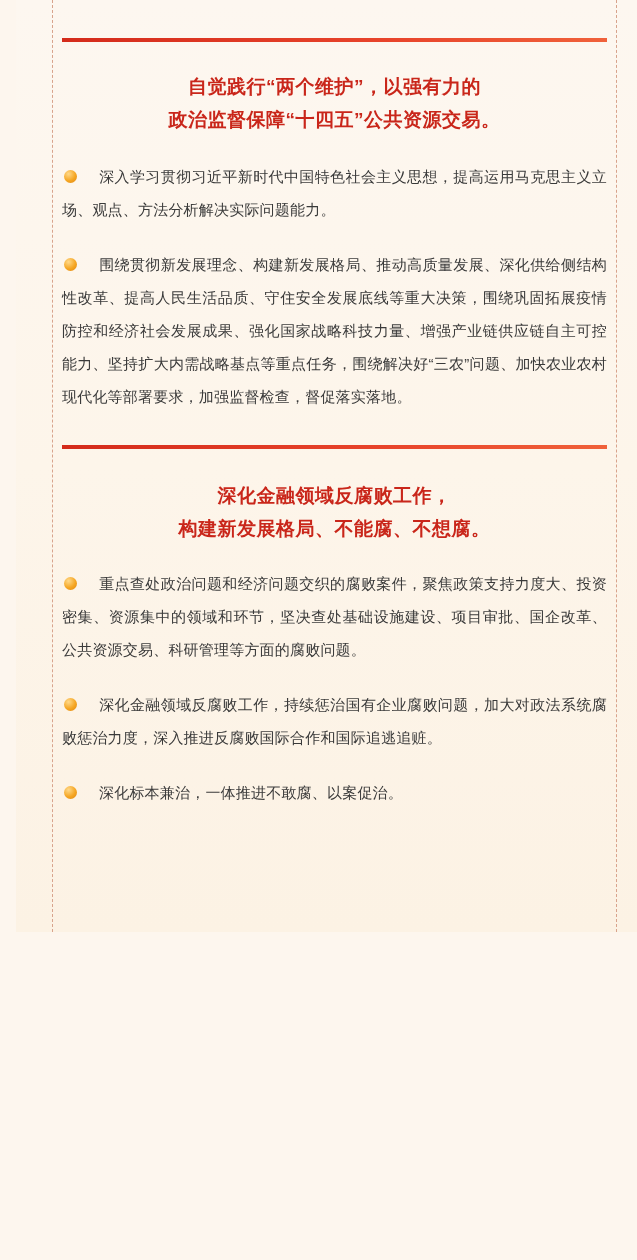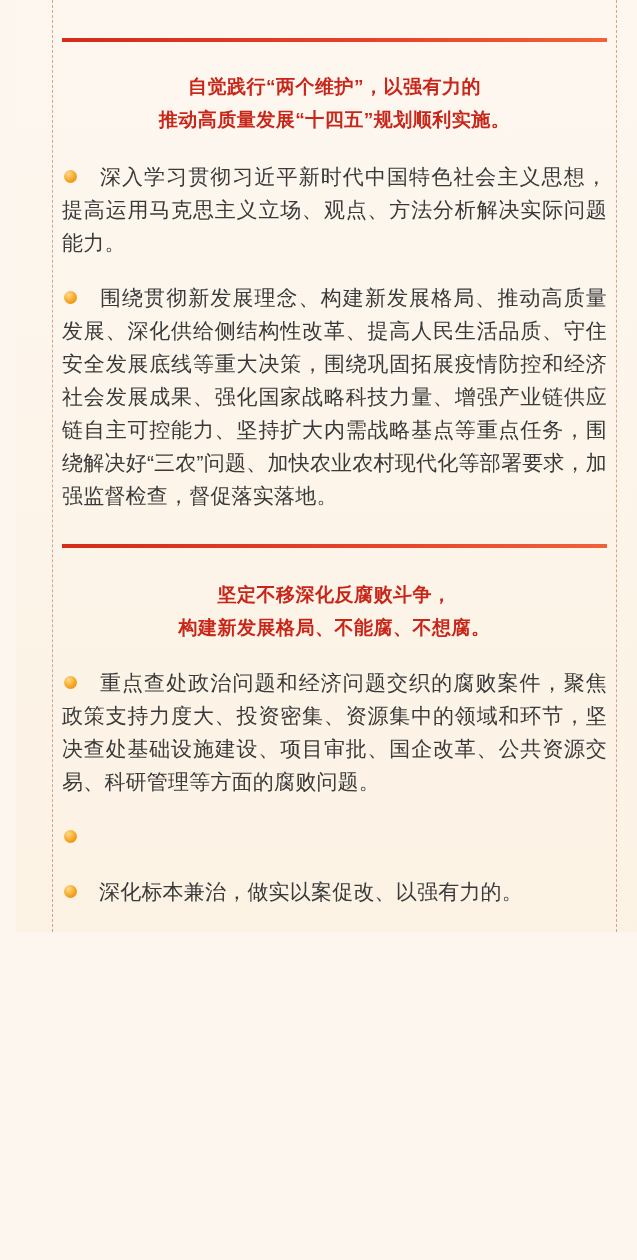--- a/index.html
+++ b/index.html
@@ -59,21 +59,21 @@
     text-align: center;
     letter-spacing: 0.5px;
     margin-top: 28px;
     margin-bottom: 8px;
   }
   .heading .line { display: block; }
 
   .para {
     position: relative;
     color: #3a3a3a;
-    font-size: 21px;
+    font-size: 15px;
     line-height: 33px;
     letter-spacing: 0.2px;
     margin: 22px 0 0 0;
     padding-left: 0;
     text-align: justify;
     text-justify: inter-ideograph;
   }
   .para .bullet {
     display: inline-block;
     width: 13px;
@@ -97,47 +97,47 @@
 <div class="page">
   <div class="edge-dash left"></div>
   <div class="edge-dash right"></div>
 
   <div class="content">
 
     <div class="section section-1">
       <div class="rule"></div>
       <div class="heading">
         <span class="line">自觉践行“两个维护”，以强有力的</span>
-        <span class="line">推动高质量发展“十四五”规划顺利实施。</span>
+        <span class="line">政治监督保障“十四五”公共资源交易。</span>
       </div>
 
       <p class="para">
         <span class="bullet"></span><span class="txt">深入学习贯彻习近平新时代中国特色社会主义思想，提高运用马克思主义立场、观点、方法分析解决实际问题能力。</span>
       </p>
 
       <p class="para">
         <span class="bullet"></span><span class="txt">围绕贯彻新发展理念、构建新发展格局、推动高质量发展、深化供给侧结构性改革、提高人民生活品质、守住安全发展底线等重大决策，围绕巩固拓展疫情防控和经济社会发展成果、强化国家战略科技力量、增强产业链供应链自主可控能力、坚持扩大内需战略基点等重点任务，围绕解决好“三农”问题、加快农业农村现代化等部署要求，加强监督检查，督促落实落地。</span>
       </p>
 
     </div>
 
     <div class="section section-2">
       <div class="rule"></div>
       <div class="heading">
-        <span class="line">坚定不移深化反腐败斗争，</span>
+        <span class="line">深化金融领域反腐败工作，</span>
         <span class="line">构建新发展格局、不能腐、不想腐。</span>
       </div>
 
       <p class="para">
         <span class="bullet"></span><span class="txt">重点查处政治问题和经济问题交织的腐败案件，聚焦政策支持力度大、投资密集、资源集中的领域和环节，坚决查处基础设施建设、项目审批、国企改革、公共资源交易、科研管理等方面的腐败问题。</span>
       </p>
 
       <p class="para">
-        <span class="bullet"></span>
+        <span class="bullet"></span><span class="txt">深化金融领域反腐败工作，持续惩治国有企业腐败问题，加大对政法系统腐败惩治力度，深入推进反腐败国际合作和国际追逃追赃。</span>
       </p>
 
       <p class="para">
-        <span class="bullet"></span><span class="txt">深化标本兼治，做实以案促改、以强有力的。</span>
+        <span class="bullet"></span><span class="txt">深化标本兼治，一体推进不敢腐、以案促治。</span>
       </p>
     </div>
 
   </div>
 </div>
 
 </body></html>

